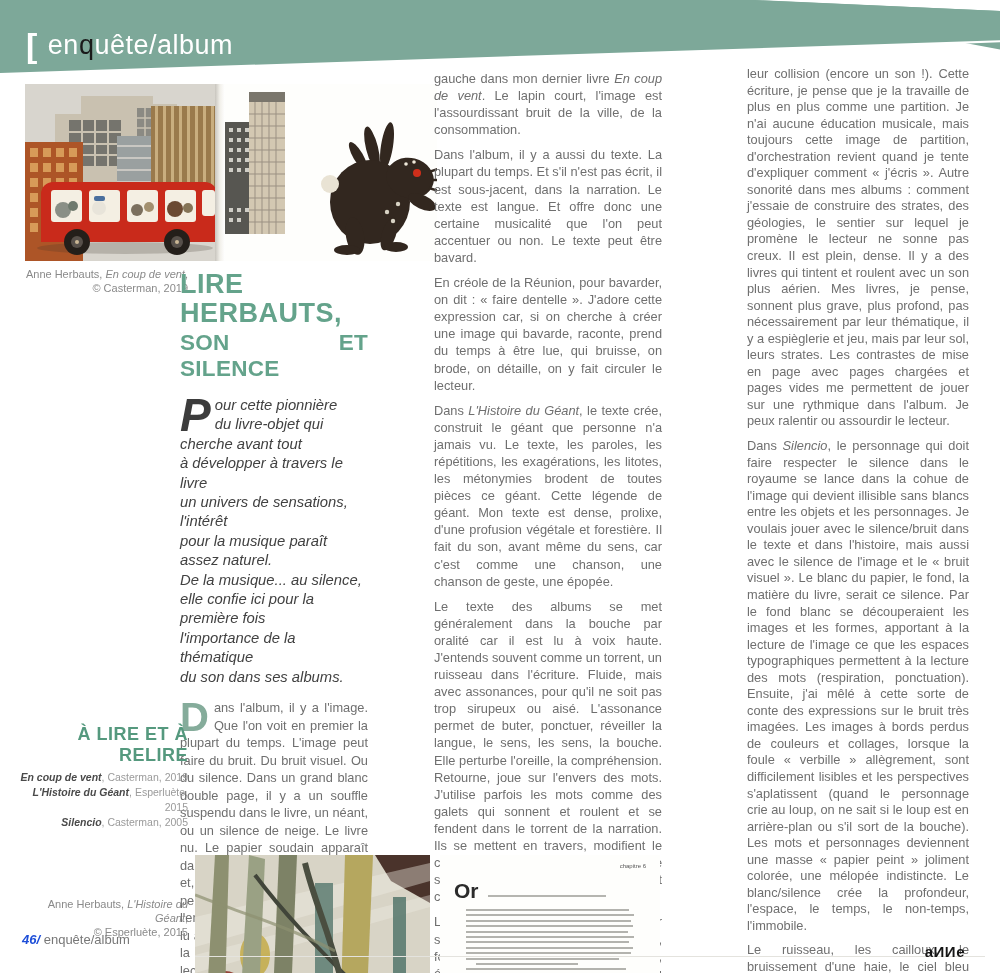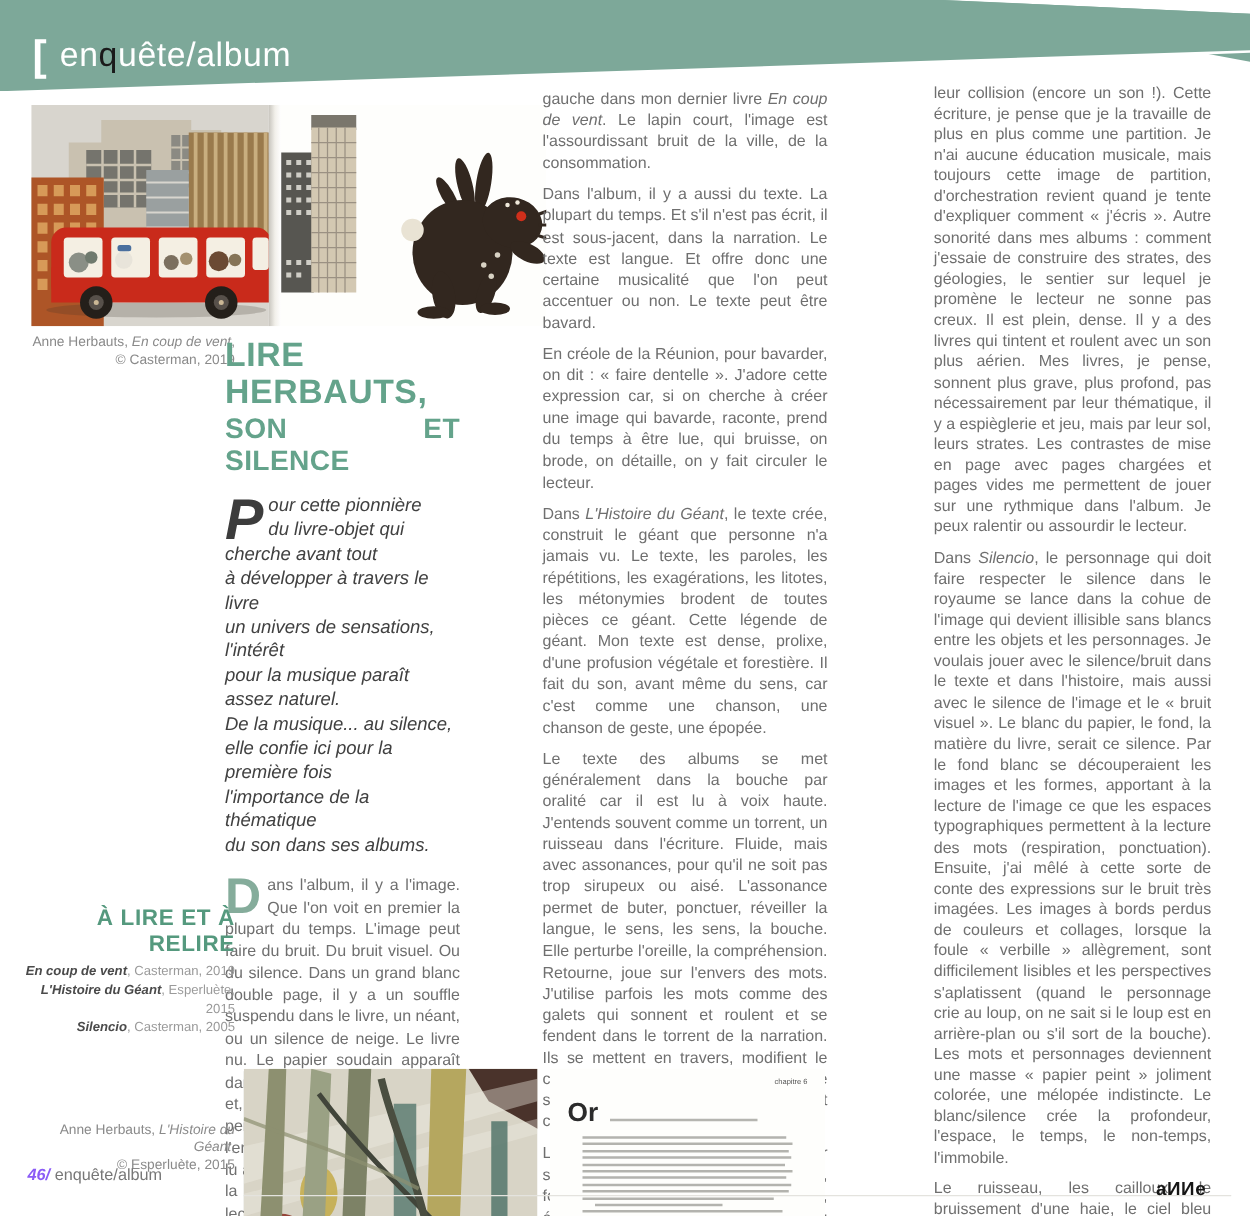--- a/index.html
+++ b/index.html
@@ -17,21 +17,21 @@
   .hdr .bracket{font-size:34px;font-weight:600;vertical-align:-3px;margin-right:10px;}
   .hdr .q{color:#1a1a1a;}
   
   .cap{position:absolute;text-align:right;font-size:11px;line-height:14px;color:#8a8a8a;}
   .cap em{font-style:italic;}
   .readlist{position:absolute;left:18px;top:724px;width:170px;text-align:right;}
   .readlist h3{margin:0 0 4px 0;font-size:18px;letter-spacing:.5px;color:#55997e;font-weight:700;}
   .book-item{font-size:10.5px;line-height:15px;color:#9a9a9a;}
   .book-item b{color:#4a4a4a;font-style:italic;}
   .footer{position:absolute;left:22px;top:932px;font-size:13px;color:#777;}
-  .footer b{color:#8b5cf6;font-style:italic;font-weight:700;}
+  .footer b{color:#1d4ed8;font-style:italic;font-weight:700;}
   .signature{position:absolute;left:880px;top:903px;width:85px;text-align:right;
              font-size:15px;font-weight:700;color:#161616;letter-spacing:.5px;margin-top:40px;}
   
   .col{position:absolute;color:#6f6f6f;font-size:12.8px;text-align:justify;}
   .col p{margin:0 0 8px 0;}
   .col em{font-style:italic;}
   #col1{left:180px;top:270px;width:188px;}
   #col1 .body{line-height:17.5px;}
   #col2{left:434px;top:70px;width:228px;line-height:17.1px;}
   #col3{left:747px;top:66px;width:222px;line-height:16.55px;}

